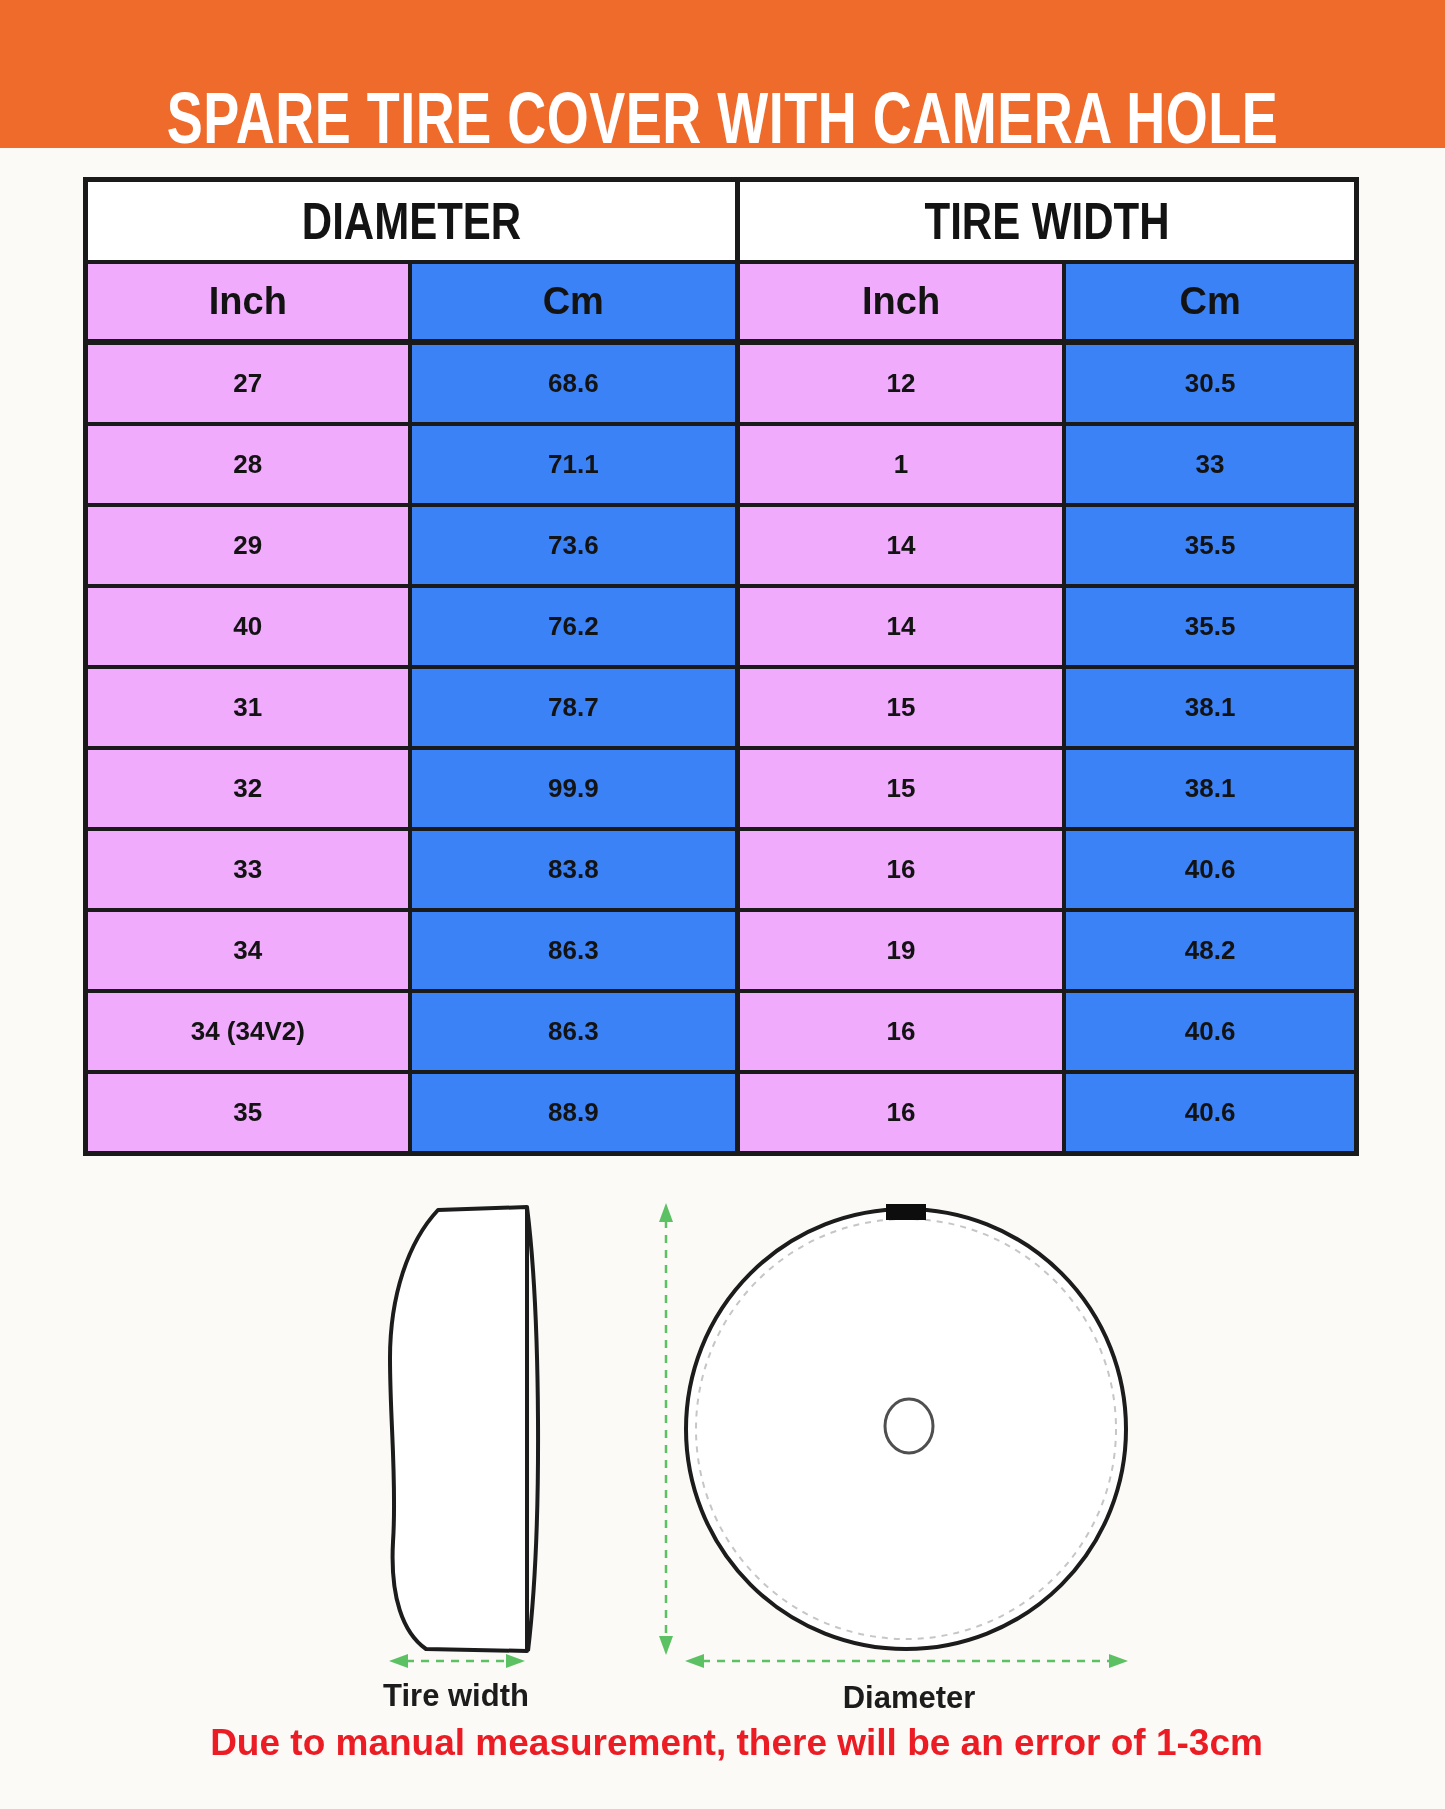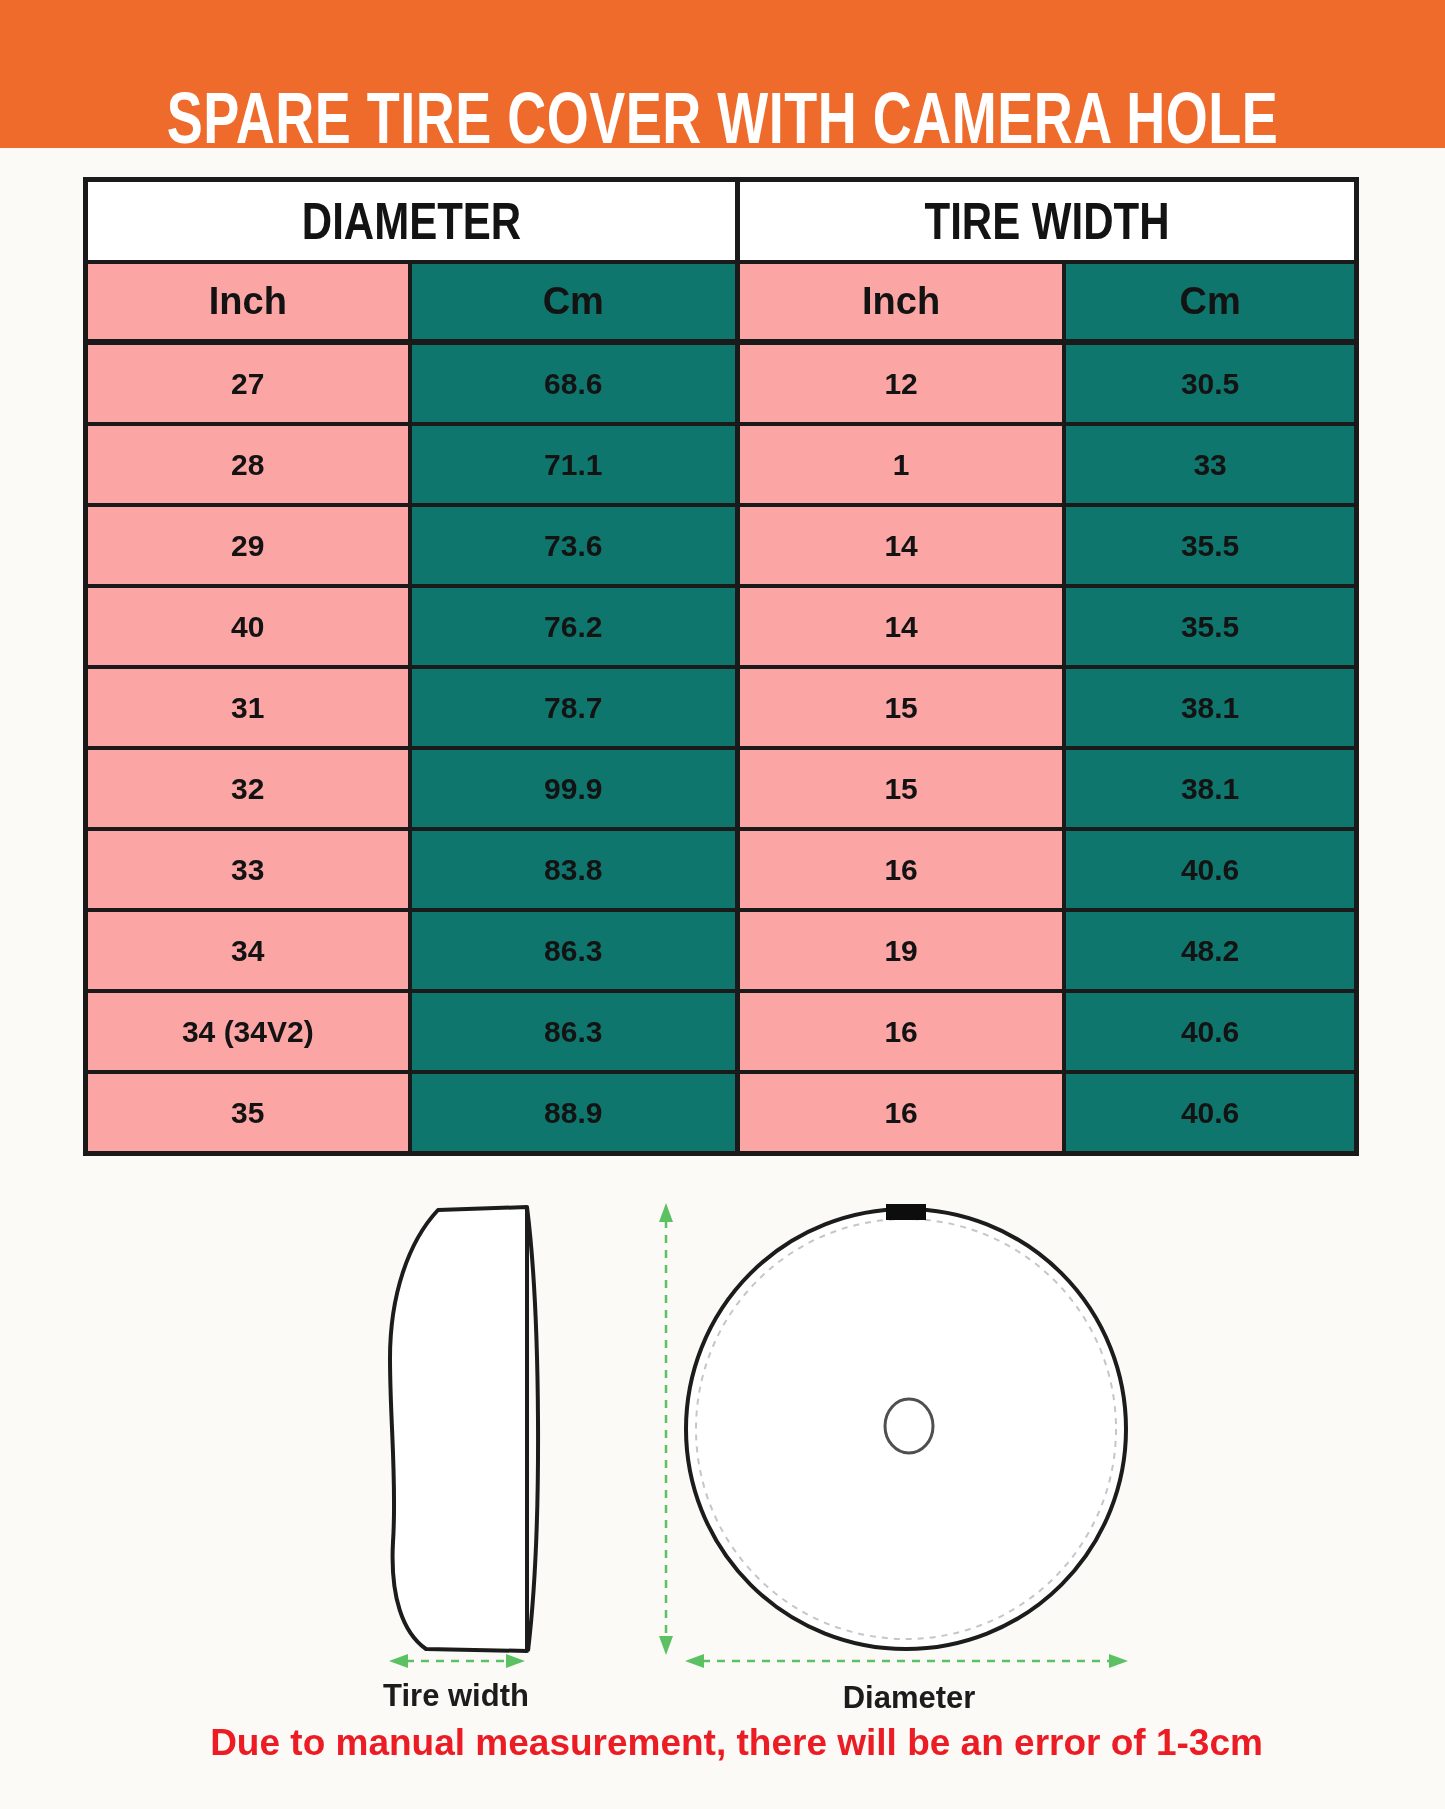--- a/index.html
+++ b/index.html
@@ -35,23 +35,23 @@
     border:4px solid #1a1a1a;
     text-align:center;vertical-align:middle;
     padding:0;
   }
   .size-table .group-row th{height:78px;background:#ffffff;}
   .group-label{
     display:inline-block;font-size:42px;font-weight:800;letter-spacing:0;
     transform:scaleY(1.25);transform-origin:center;
   }
   .size-table .sub-row th{height:75px;font-size:38px;font-weight:700;}
-  .size-table td{height:77px;font-size:30px;font-weight:700;}
-  .size-table .cm{background:#0f766e;}
-  .size-table .inch{background:#fca5a5;}
+  .size-table td{height:77px;font-size:26px;font-weight:700;}
+  .size-table .cm{background:#3b82f6;}
+  .size-table .inch{background:#f0abfc;}
   .size-table .tw-start{border-left-width:5px;}
   .size-table .sub-row th{border-bottom-width:6px;}
   
   .diagram-svg{position:absolute;left:330px;top:1190px;width:810px;height:520px;}
   .dim-label{
     position:absolute;font-size:31px;font-weight:700;color:#1c1c1c;
     width:260px;text-align:center;
   }
   #label-tire-width{left:326px;top:1678px;}
   #label-diameter{left:779px;top:1680px;}

